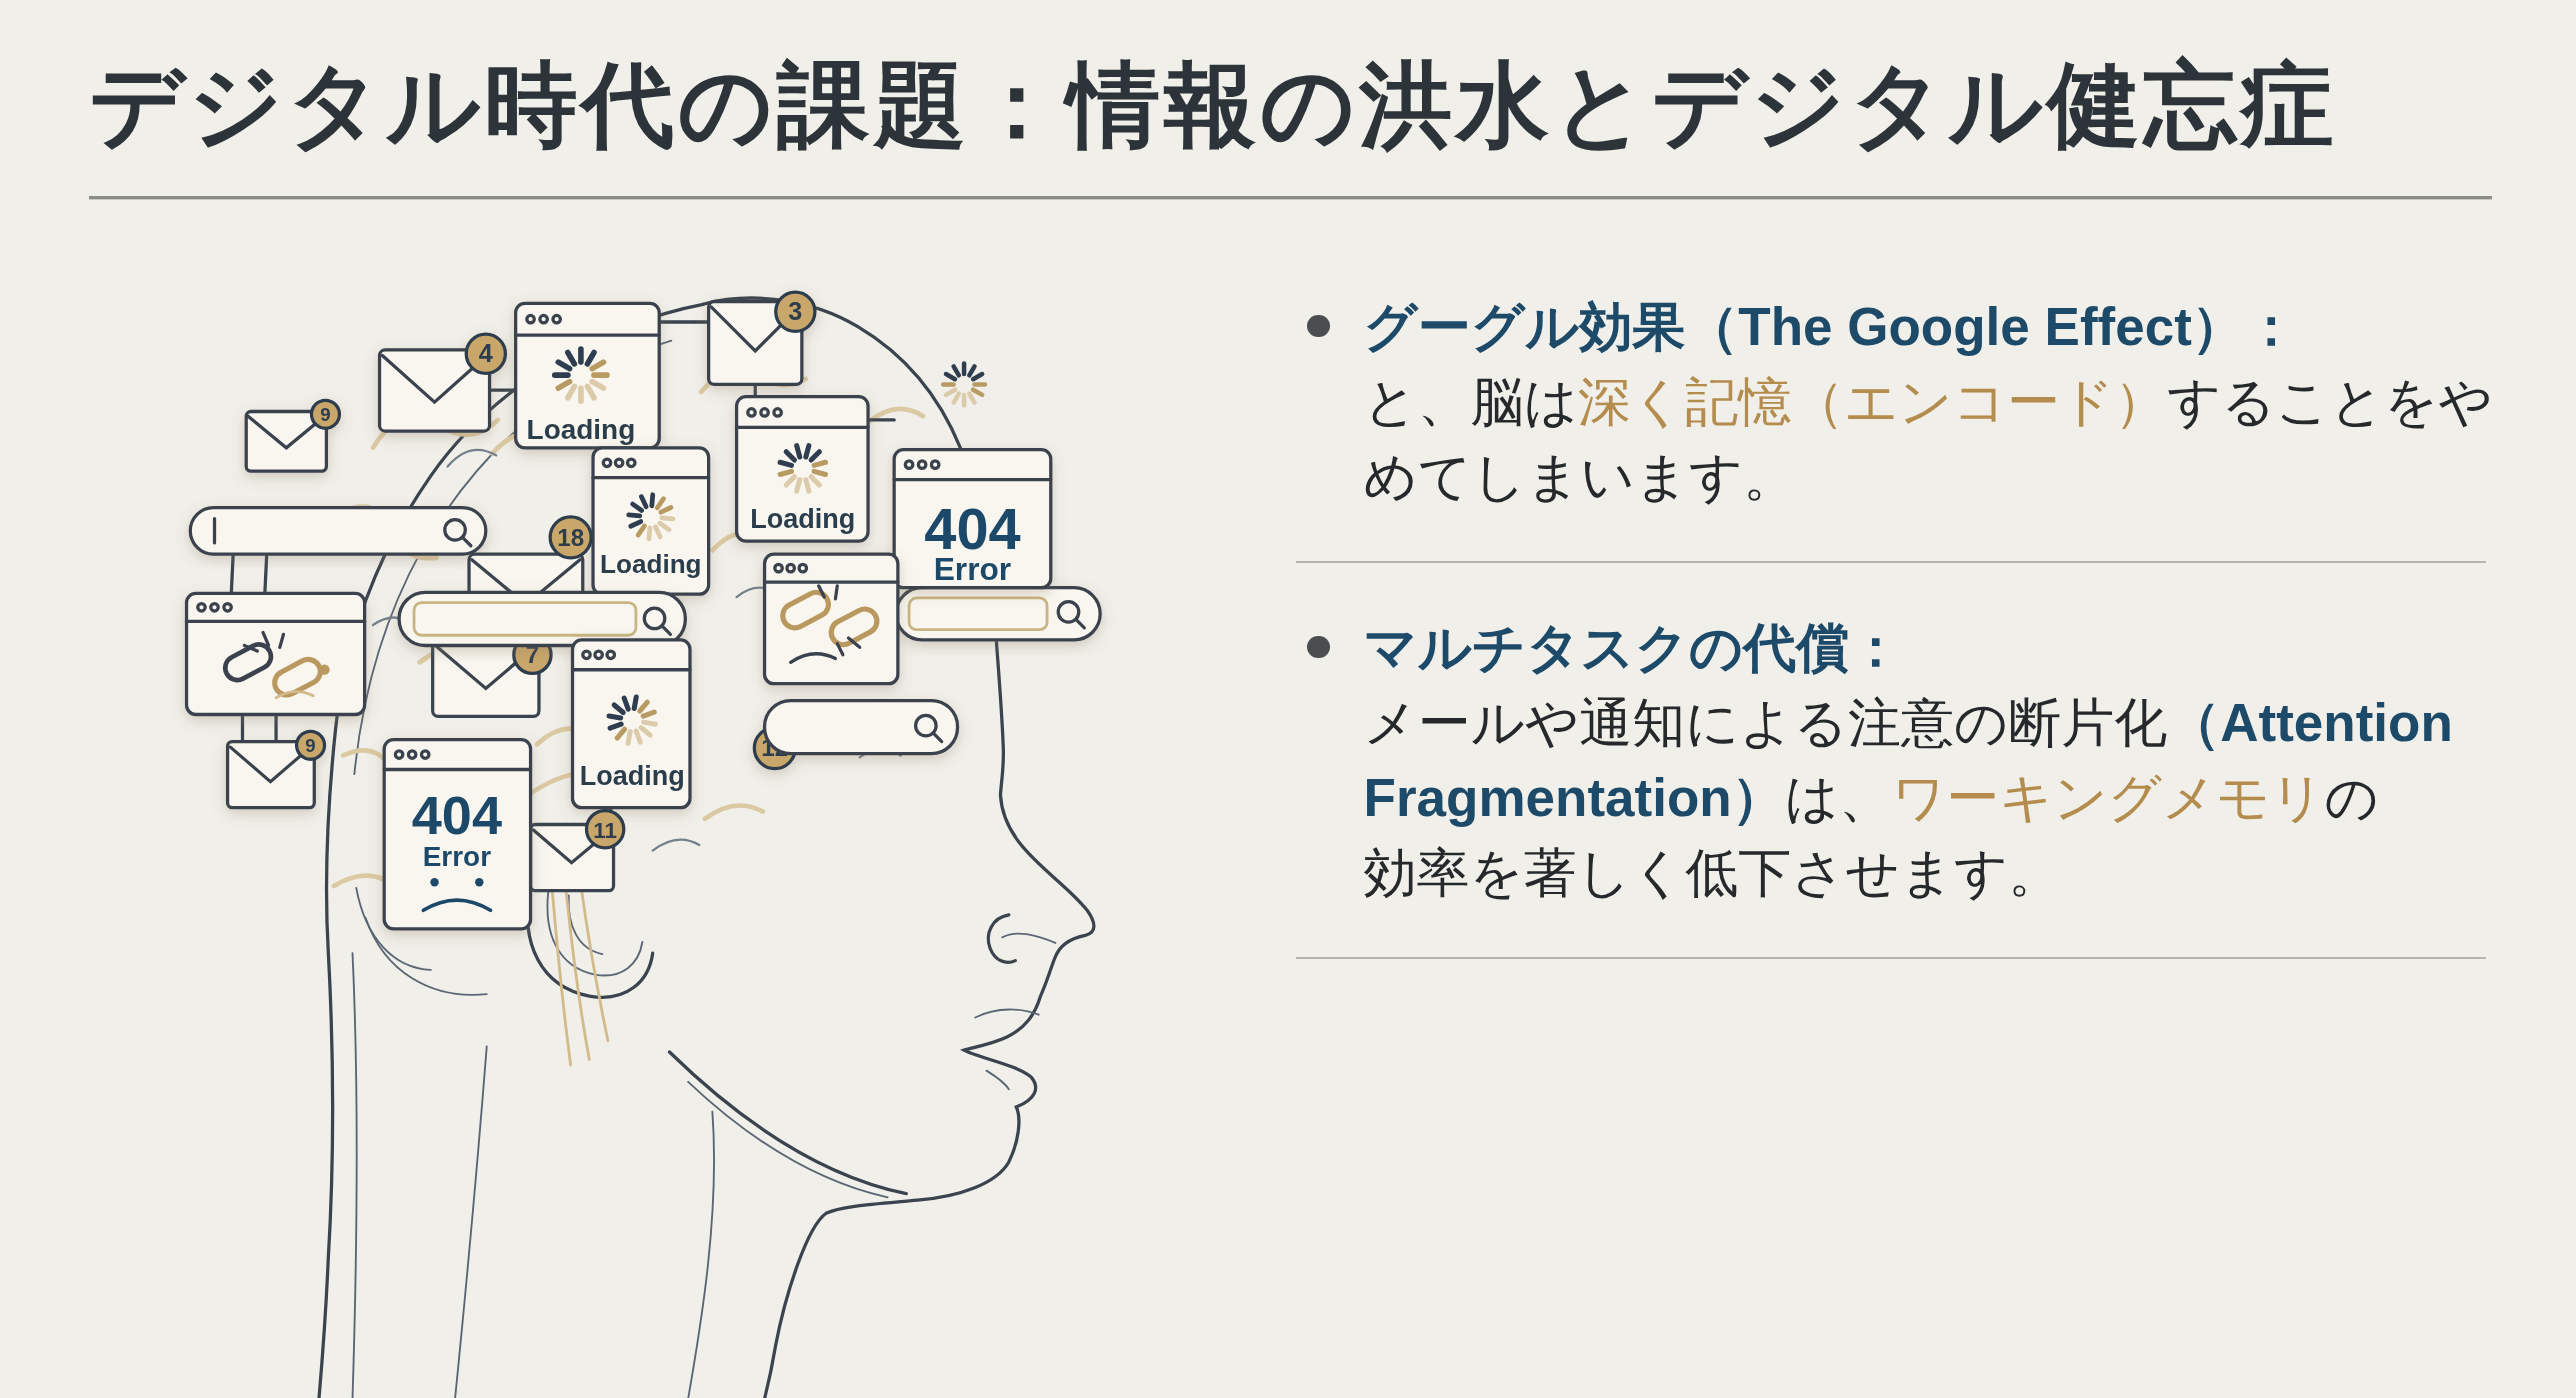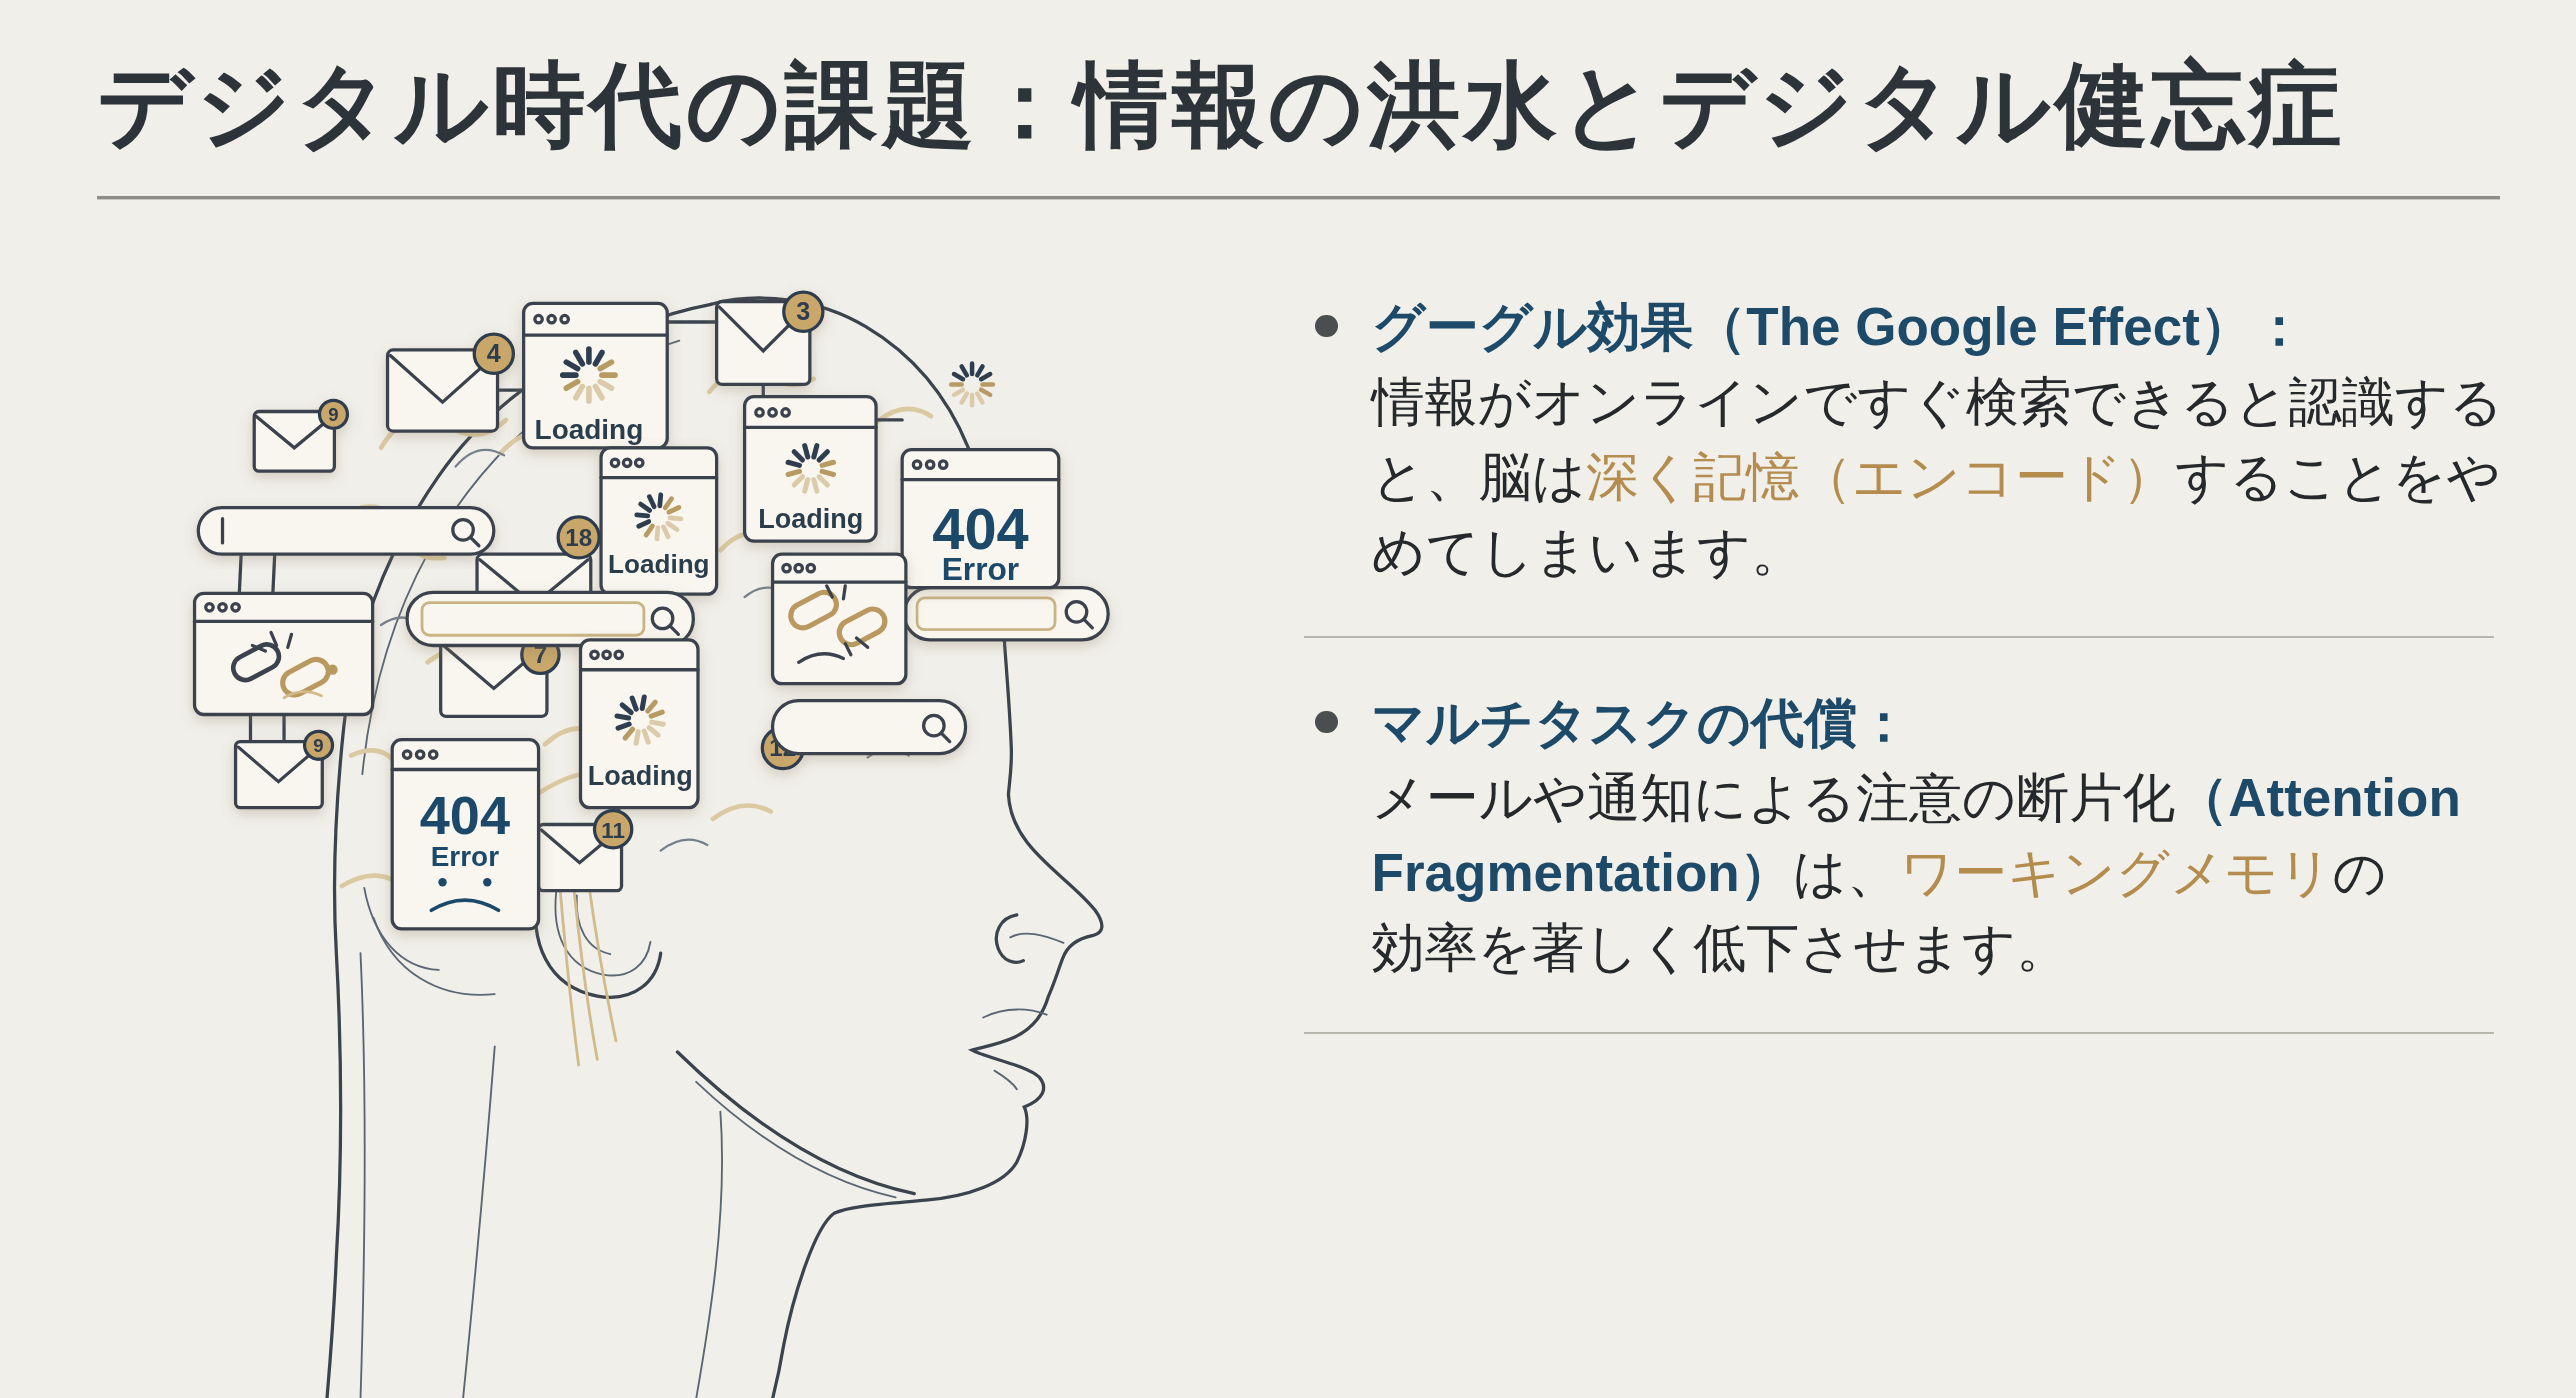--- a/index.html
+++ b/index.html
@@ -2,21 +2,21 @@
 <html style="font-size:15px"><head>
 <meta charset="utf-8">
 <style>
   html,body{margin:0;padding:0;}
   body{
     width:2576px;height:1399px;overflow:hidden;position:relative;
     background:#f0efe9;
     font-family:"Liberation Sans","DejaVu Sans",sans-serif;
     color:#26292b;
   }
-  .page{position:absolute;inset:0;margin-left:8px;}
+  .page{position:absolute;inset:0;}
 
   
   .title{
     position:absolute;left:89px;top:54px;
     font-size:93px;font-weight:700;letter-spacing:3.7px;
     color:#2d3439;white-space:nowrap;line-height:1.1;
   }
   .title-rule{
     position:absolute;left:89px;top:196px;width:2403px;height:2.8px;
     background:#8d8d87;border-bottom:0.9px solid #c8c7c0;
@@ -314,21 +314,20 @@
 
     <use href="#spin" transform="translate(944,262) rotate(30) scale(0.8)"></use>
   </svg>
 
   <div class="bullets">
 
     <div class="bullet">
       <span class="dot"></span>
       <div class="blines">
         <div class="bline"><span class="seg navy">グーグル効果（The Google Effect）：</span></div>
-        <div class="bline"><span class="seg">情報がオンラインですぐ検索できると認識する</span></div>
         <div class="bline"><span class="seg">と、脳は</span><span class="seg gold">深く記憶（エンコード）</span><span class="seg">することをや</span></div>
         <div class="bline"><span class="seg">めてしまいます。</span></div>
       </div>
     </div>
 
     <div class="divider"></div>
 
     <div class="bullet">
       <span class="dot"></span>
       <div class="blines">

